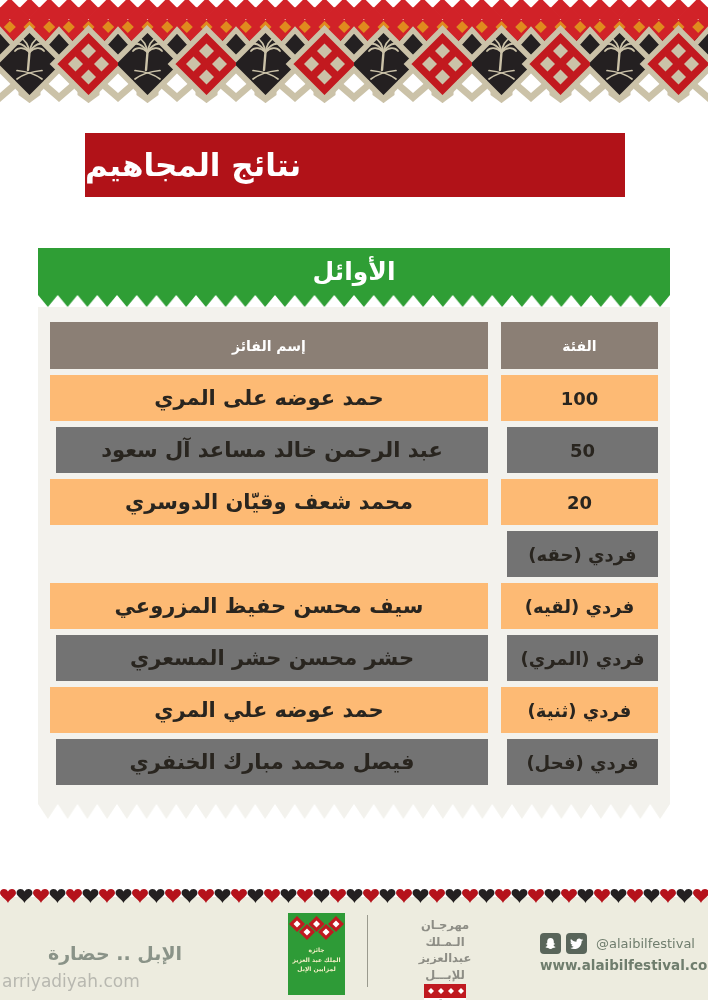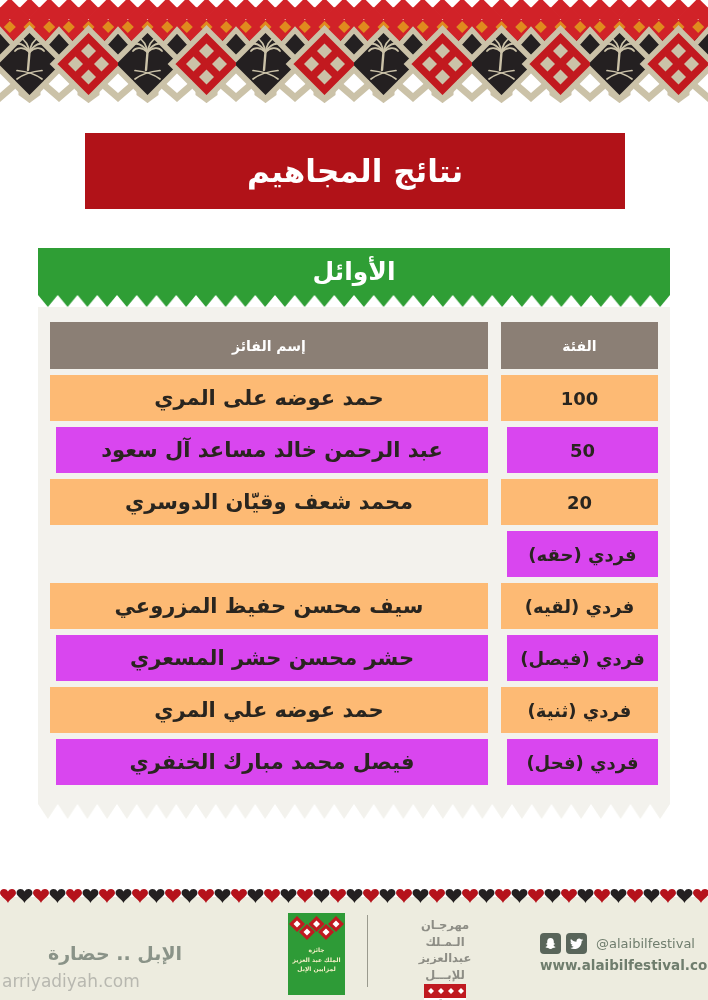--- a/index.html
+++ b/index.html
@@ -3,39 +3,39 @@
 <meta charset="utf-8">
 <style>
   html,body{margin:0;padding:0;}
   body{font-family:"DejaVu Sans",sans-serif;background:#ffffff;}
   .page{position:relative;width:708px;height:1000px;background:#ffffff;overflow:hidden;margin:0 auto;}
 
   
   .top-pattern{position:absolute;left:0;top:0;width:708px;height:104px;}
 
   
-  .title-banner{position:absolute;left:85px;top:133px;width:540px;height:76px;background:#b11218;
-    display:flex;align-items:center;justify-content:center;}
+  .title-banner{position:absolute;left:85px;top:133px;width:540px;height:64px;background:#b11218;
+    display:flex;align-items:center;justify-content:flex-start;}
   .title-banner .txt{color:#ffffff;font-size:31px;font-weight:bold;direction:rtl;}
 
   
   .section-banner{position:absolute;left:38px;top:248px;width:632px;height:47px;background:#2f9e35;
     display:flex;align-items:center;justify-content:center;}
   .section-banner .txt{color:#ffffff;font-size:25px;font-weight:bold;direction:rtl;}
   .section-zigzag{position:absolute;left:38px;top:295px;width:632px;height:12px;display:block;}
 
   
   .panel{position:absolute;left:38px;top:307px;width:632px;height:497px;background:#f3f2ed;}
   .panel-zigzag{position:absolute;left:38px;top:804px;width:632px;height:15px;display:block;}
   .tablewrap{position:absolute;left:12px;top:15px;width:608px;direction:rtl;}
   .t-row{display:grid;grid-template-columns:157px 1fr;column-gap:13px;margin-bottom:6px;}
   .t-row .cell{display:flex;align-items:center;justify-content:center;}
   .t-head .cell{background:#8b7f75;height:47px;color:#ffffff;font-size:14px;font-weight:bold;}
   .t-row.data .cell{background:#fdba74;height:46px;color:#29251f;font-weight:bold;}
-  .t-row.data.alt .cell{background:#d946ef;margin-left:6px;}
+  .t-row.data.alt .cell{background:#737373;margin-left:6px;}
   .t-row.data .name{font-size:21px;}
   .t-row.data .cat{font-size:18px;}
 
   
   .heart-strip{position:absolute;left:0;top:888px;width:708px;height:17px;display:block;}
   .footer{position:absolute;left:0;top:905px;width:708px;height:95px;background:#edecdf;}
   .slogan{position:absolute;left:40px;top:37px;width:150px;text-align:center;direction:rtl;
     color:#8a9388;font-size:19px;font-weight:bold;}
   .ribbon{position:absolute;left:288px;top:8px;width:57px;height:82px;background:#2e9b37;}
   .ribbon .rb-pattern{position:absolute;left:0;top:2px;width:57px;height:26px;}
@@ -178,21 +178,21 @@
     <div class="t-row data alt">
       <div class="cell cat">فردي (حقه)</div>
     </div>
 
     <div class="t-row data">
       <div class="cell cat">فردي (لقيه)</div>
       <div class="cell name">سيف محسن حفيظ المزروعي</div>
     </div>
 
     <div class="t-row data alt">
-      <div class="cell cat">فردي (فيصل)</div>
+      <div class="cell cat">فردي (المري)</div>
       <div class="cell name">حشر محسن حشر المسعري</div>
     </div>
 
     <div class="t-row data">
       <div class="cell cat">فردي (ثنية)</div>
       <div class="cell name">حمد عوضه علي المري</div>
     </div>
 
     <div class="t-row data alt">
       <div class="cell cat">فردي (فحل)</div>

